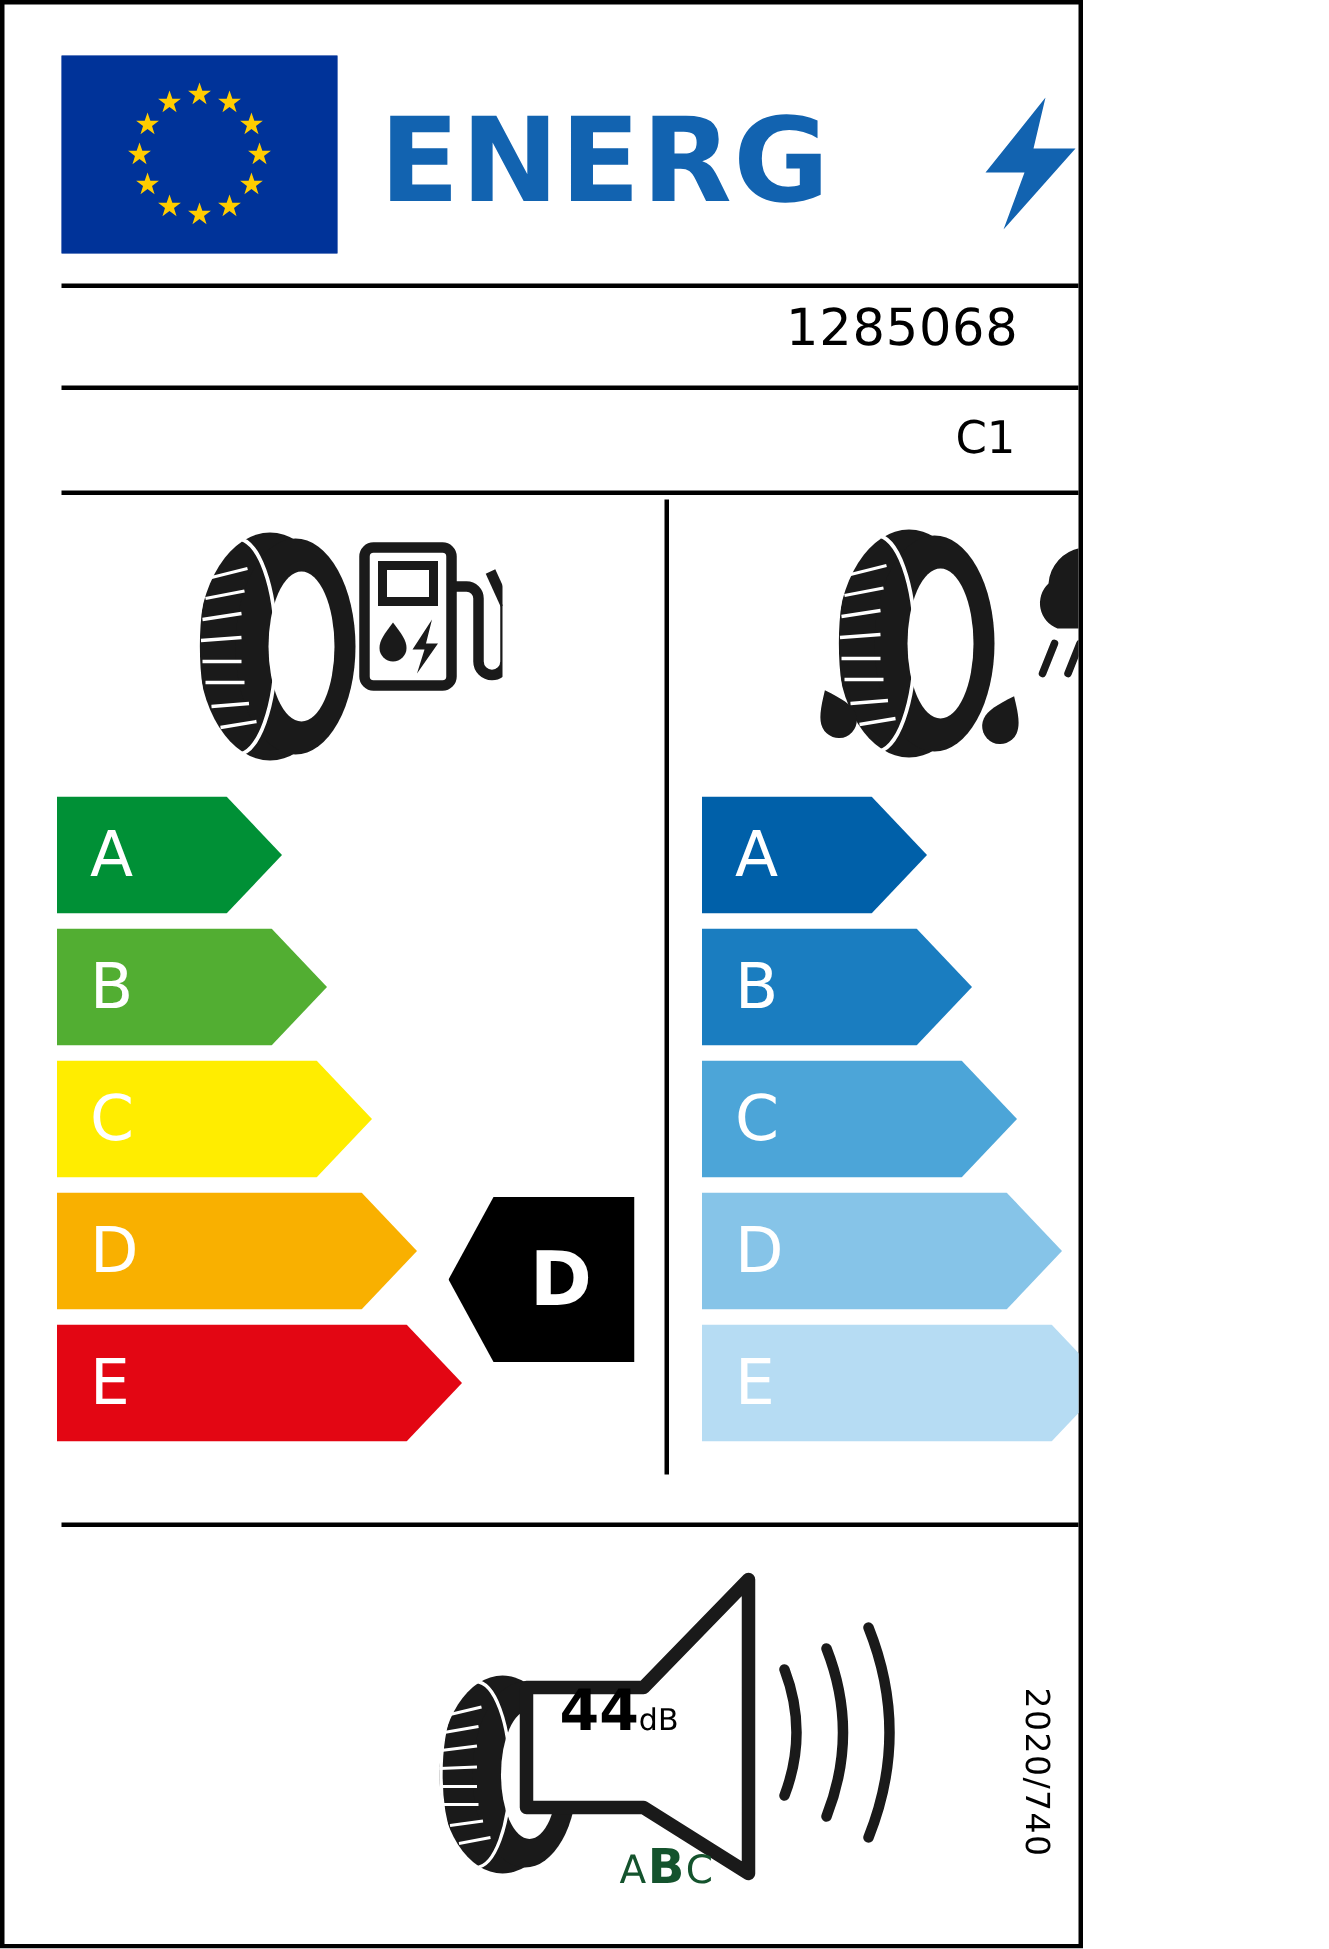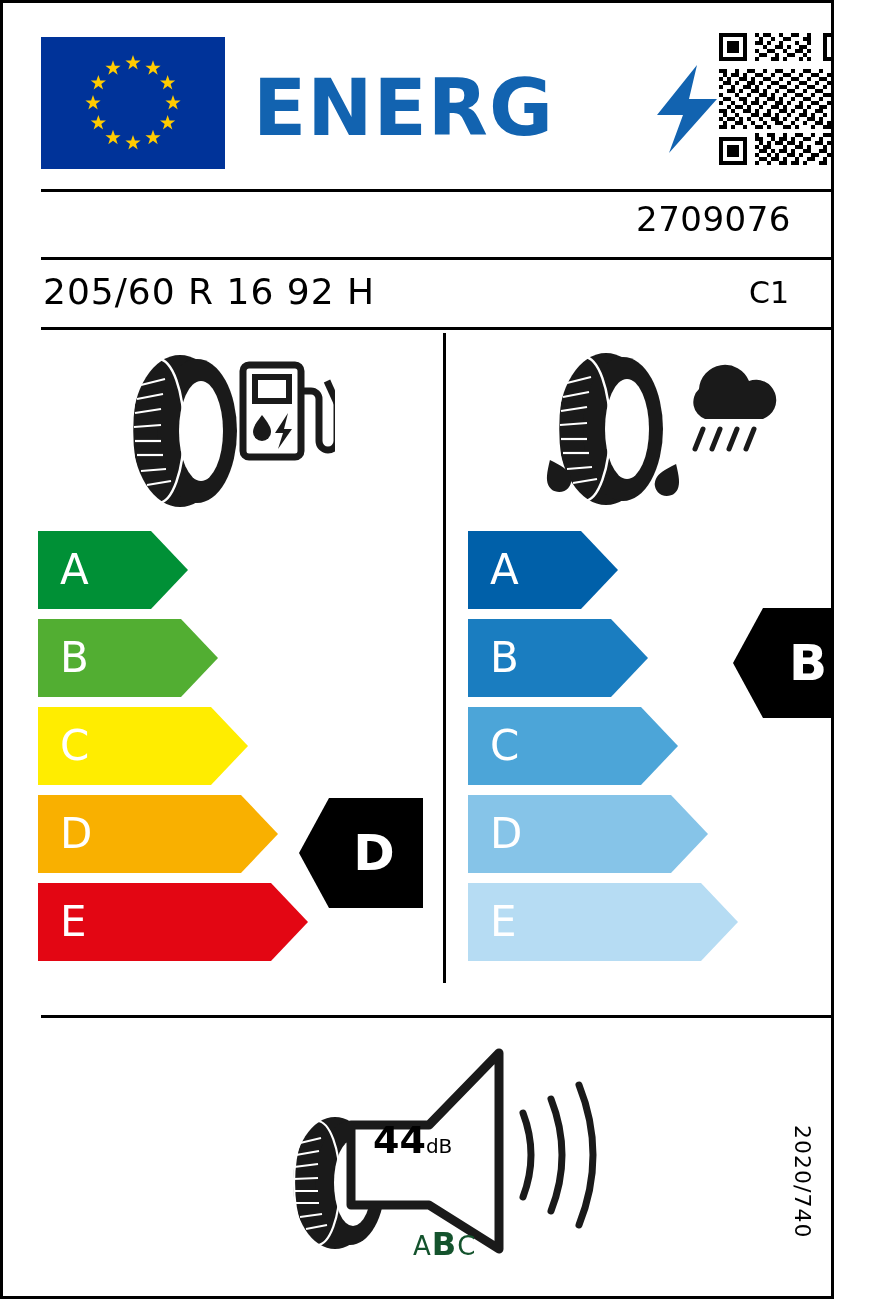--- a/index.html
+++ b/index.html
@@ -5,21 +5,21 @@
   html, body {
     margin: 0;
     padding: 0;
     background: #ffffff;
   }
   body {
     font-family: "DejaVu Sans", sans-serif;
   }
   .label {
     position: relative;
-    width: 834px;
+    width: 722px;
     height: 1299px;
     box-sizing: border-box;
     border: 3px solid #000;
     background: #fff;
     overflow: hidden;
   }
 
   
   .header {
     position: absolute;
@@ -551,23 +551,22 @@
       </svg>
     </div>
   </div>
 
   <div class="hr hr-1"></div>
   <div class="hr hr-2"></div>
   <div class="hr hr-3"></div>
   <div class="hr hr-4"></div>
   <div class="vline"></div>
 
-  <div class="serial">2709076</div>
-
-  <div class="tyre-size">205/60 R 16 92 H</div>
+  <div class="serial">1285068</div>
+
   <div class="tyre-class">C1</div>
 
   <div class="pict pict-fuel">
     <svg viewBox="0 0 210 160" width="210" height="160" xmlns="http://www.w3.org/2000/svg">
 
       <g>
         <ellipse cx="55" cy="80" rx="48" ry="76" fill="#1A1A1A"></ellipse>
         <ellipse cx="72" cy="80" rx="40" ry="72" fill="#1A1A1A"></ellipse>
         <ellipse cx="76" cy="80" rx="22" ry="50" fill="#fff"></ellipse>
         <g stroke="#fff" stroke-width="2.2" fill="none">

